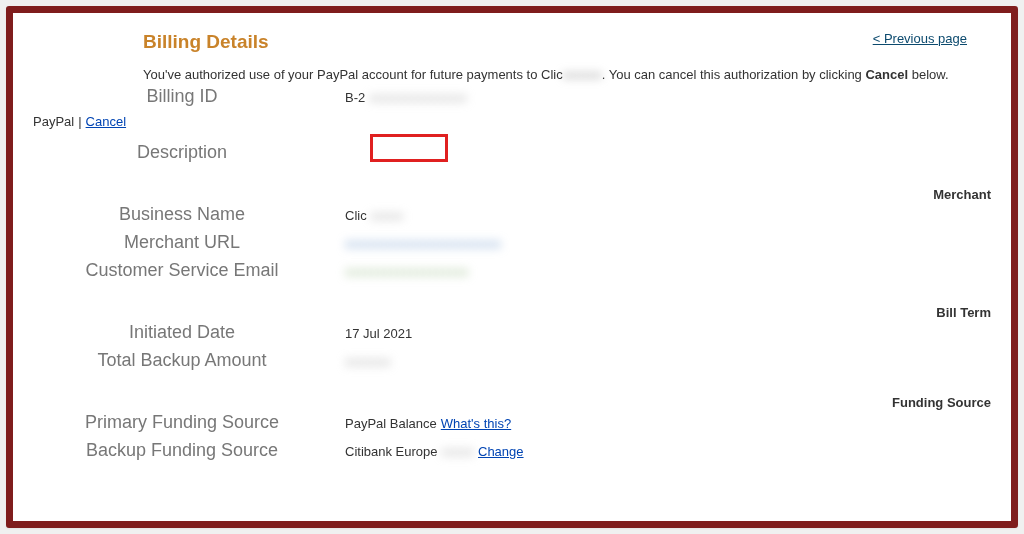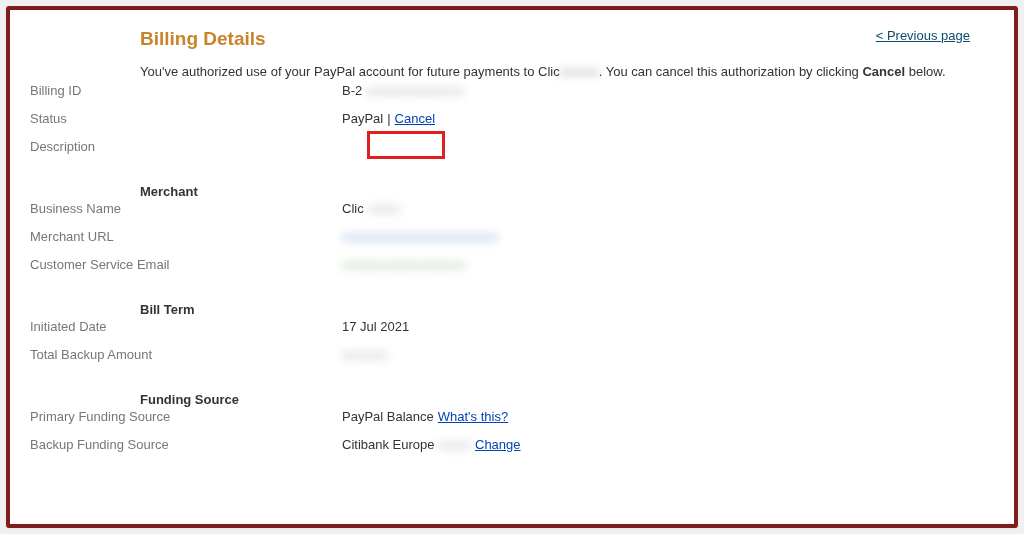--- a/index.html
+++ b/index.html
@@ -7,21 +7,21 @@
       font-family: Arial, Helvetica, sans-serif;
       background: #f0f0f0;
       width: 1024px;
       height: 534px;
       padding: 6px;
       font-size: 13px;
       color: #333;
     }
     .panel {
       background: #fff;
-      border: 4px solid #7f1d1d;
+      border: 7px solid #7f1d1d;
       border-radius: 3px;
       box-shadow: 0 1px 2px rgba(0,0,0,0.05);
       width: 100%;
       height: 100%;
       padding: 18px 20px 18px 20px;
       position: relative;
     }
     .header-row {
       display: flex;
       justify-content: space-between;
@@ -53,32 +53,33 @@
       vertical-align: baseline;
     }
     .section { margin-bottom: 4px; }
     .section-title {
       font-weight: bold;
       color: #333;
       padding-left: 110px;
       margin-top: 18px;
       margin-bottom: 1px;
       font-size: 13px;
+      text-align: right;
     }
     .row {
       display: flex;
       align-items: baseline;
       min-height: 28px;
       padding: 1px 0;
     }
     .label {
       width: 312px;
-      text-align: left;
+      text-align: center;
       color: #777;
-      font-size: 13px;
+      font-size: 18px;
       padding-right: 14px;
       flex-shrink: 0;
     }
     .value {
       color: #333;
       font-size: 13px;
       display: flex;
       align-items: flex-end;
       gap: 4px;
       position: relative;
@@ -121,21 +122,20 @@
 
   <div class="section">
     <div class="row">
       <div class="label">Billing ID</div>
       <div class="value">
         <span>B-2</span>
           <span class="blur-value">xxxxxxxxxxxxxxx</span>
       </div>
     </div>
     <div class="row">
-      <div class="label">Status</div>
       <div class="value">
         <span>PayPal</span>
           <span> | </span>
           <a class="link">Cancel</a>
       </div>
     </div>
     <div class="row">
       <div class="label">Description</div>
       <div class="value"></div>
     </div>

